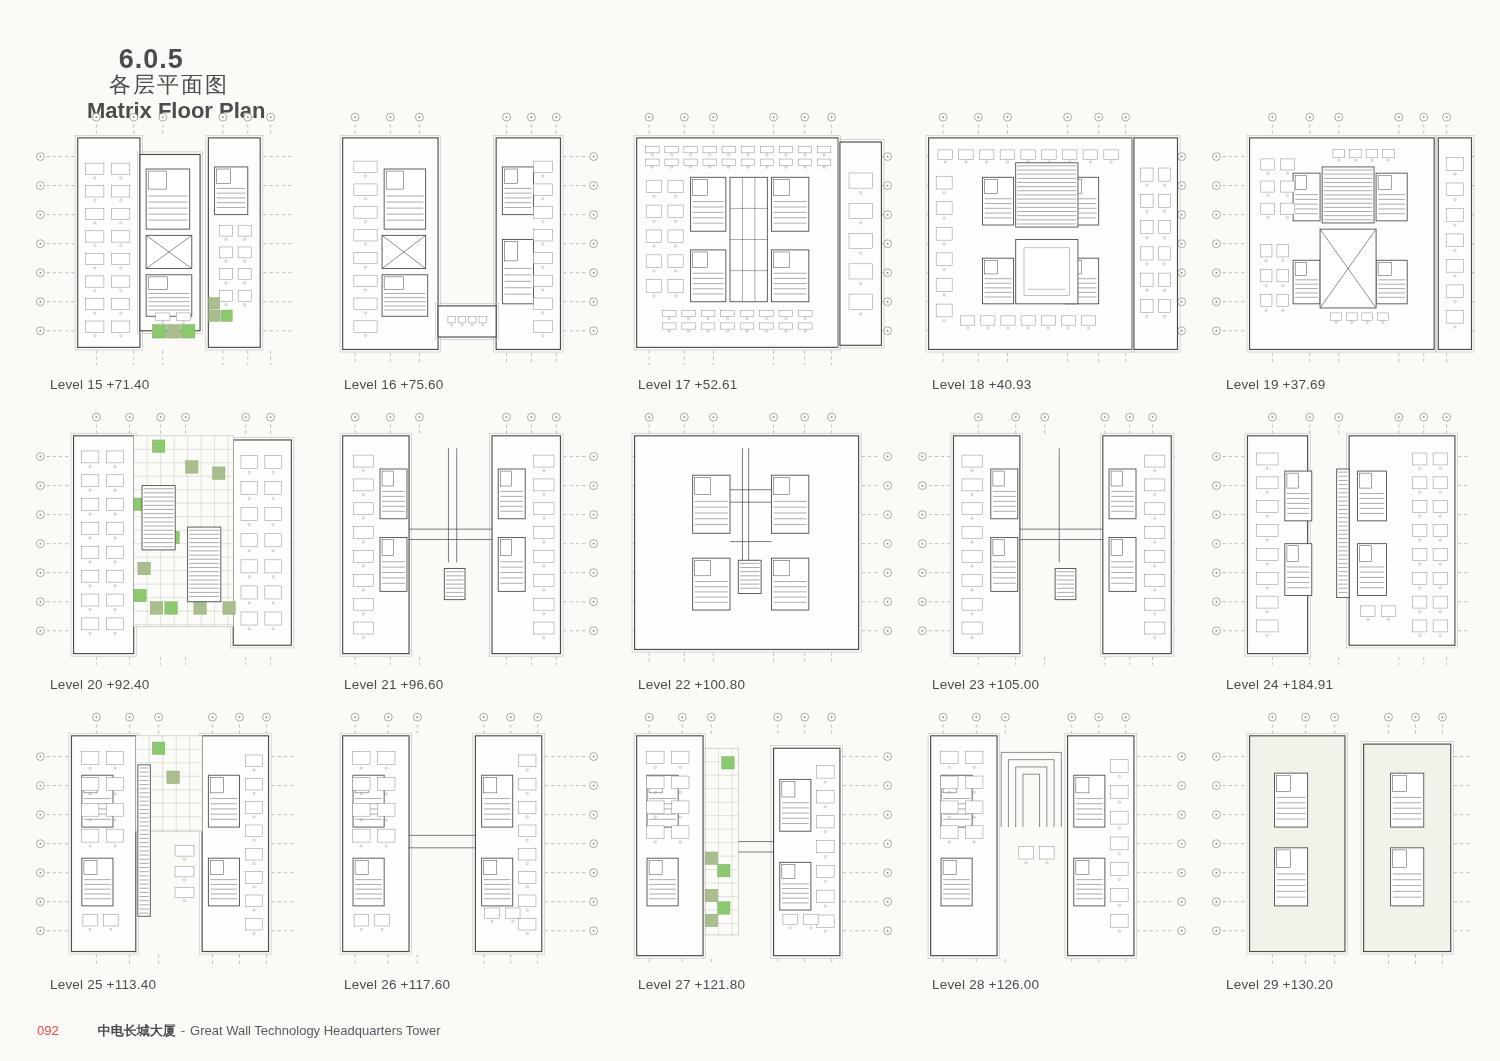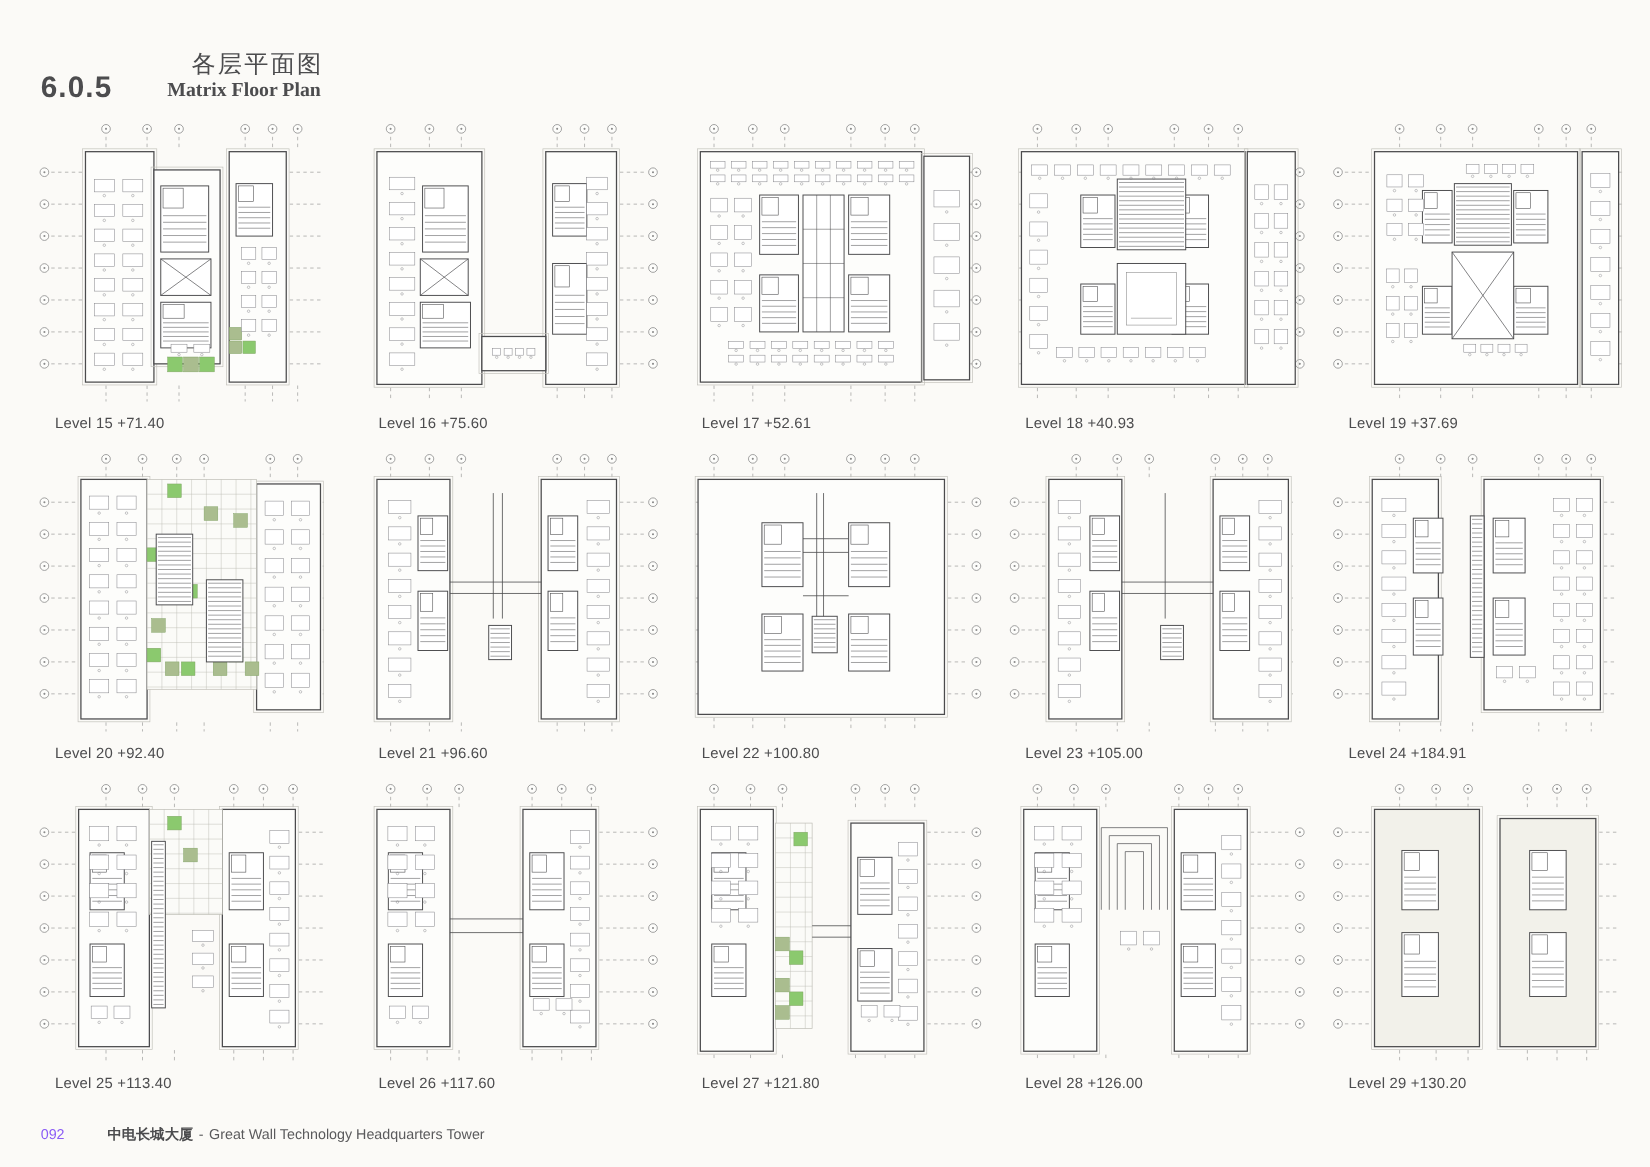--- a/index.html
+++ b/index.html
@@ -2,41 +2,41 @@
 <html><head>
 <meta charset="utf-8">
 <style>
   html,body{margin:0;padding:0;}
   body{
     width:1500px;height:1061px;position:relative;overflow:hidden;
     background:#fbfaf7;
     font-family:"Liberation Sans","DejaVu Sans",sans-serif;
     color:#4f4f51;
   }
-  .page-header{position:absolute;left:37px;top:46px;display:flex;align-items:flex-end;}
+  .page-header{position:absolute;left:37px;top:46px;display:flex;align-items:center;flex-direction:column;}
   .section-number{font-size:27px;font-weight:bold;color:#4c4c4e;letter-spacing:1px;line-height:1;}
   .titles{margin-left:50px;}
   .title-zh{font-size:22px;color:#4c4c4e;line-height:1.1;letter-spacing:2px;margin-left:22px;}
-  .title-en{font-size:18px;font-weight:bold;color:#4c4c4e;line-height:1.25;font-family:Liberation Serif, serif;}
+  .title-en{font-size:22px;font-weight:bold;color:#4c4c4e;line-height:1.25;}
   .plans-grid{
     position:absolute;left:30px;top:103px;width:1456px;
     display:grid;grid-template-columns:repeat(5,1fr);grid-auto-rows:300px;
     column-gap:14px;
   }
   .plan-cell{position:relative;}
   .plan-cell svg{display:block;width:100%;height:272px;}
   .plan-label{
     font-size:13.5px;color:#4c4c4e;padding-left:20px;margin-top:2px;
     letter-spacing:.2px;
   }
   .page-footer{
     position:absolute;left:37px;top:1022px;display:flex;align-items:baseline;
     font-size:13px;color:#5a5a5c;
   }
-  .footer-page-number{color:#8b5cf6;}
+  .footer-page-number{color:#ef4444;}
   .footer-project-zh{font-weight:bold;margin-left:39px;color:#4c4c4e;text-align:right;}
   .footer-project-en{margin-left:5px;color:#5a5a5c;}
 </style>
 </head>
 <body>
 
 <div class="page-header">
   <div class="section-number">6.0.5</div>
   <div class="titles">
     <div class="title-zh">各层平面图</div>

